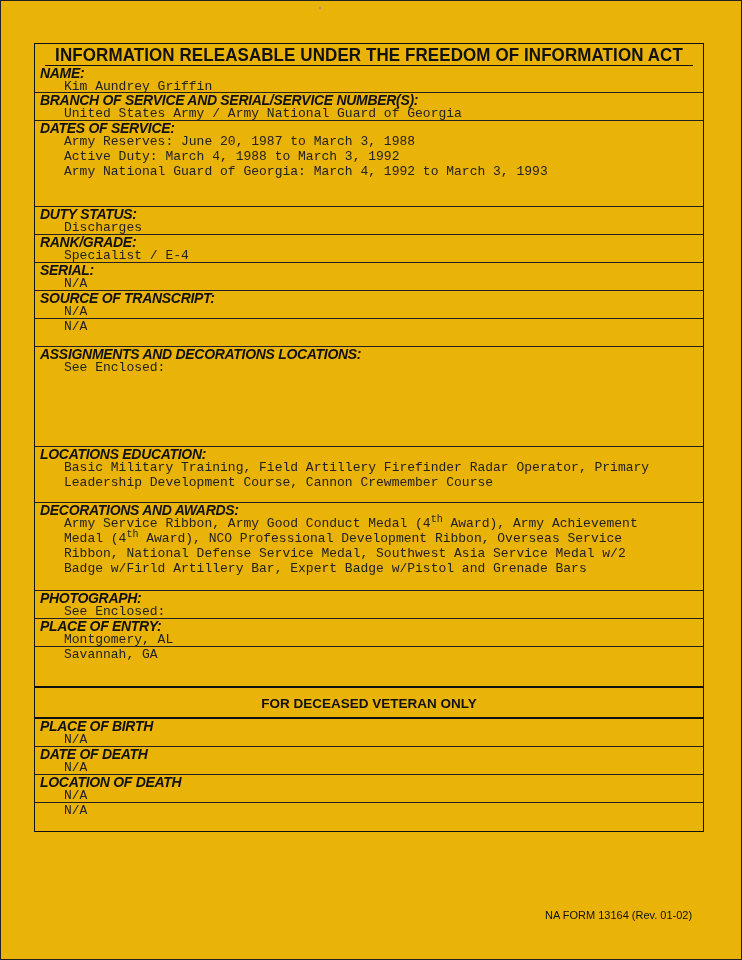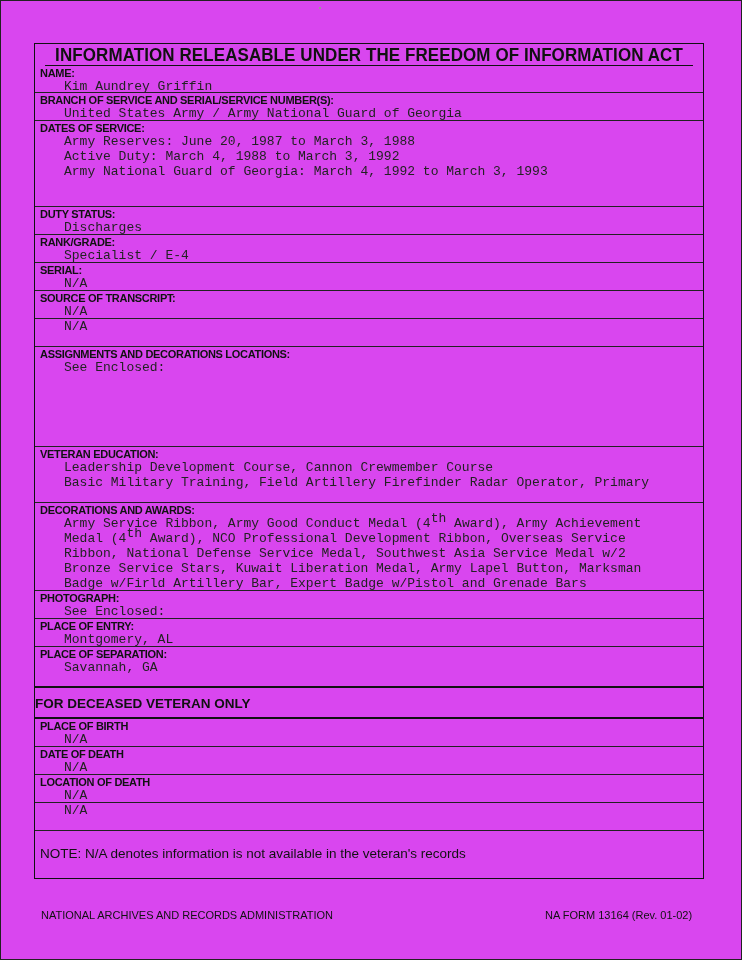--- a/index.html
+++ b/index.html
@@ -1,20 +1,20 @@
 <!DOCTYPE html>
 <html><head>
 <meta charset="utf-8">
 <style>
   html, body { margin: 0; padding: 0; background: #ffffff; }
   body { width: 742px; height: 960px; position: relative; overflow: hidden; }
   .page {
     position: absolute; left: 0; top: 0; width: 740px; height: 958px;
     border: 1px solid #222;
-    background: #d946ef;
+    background: #eab308;
   }
   .speck { position: absolute; left: 318px; top: 6px; width: 2px; height: 2px; background: #999; }
   .form {
     position: absolute; left: 33px; top: 42px; width: 670px;
     border: 1.5px solid #111;
     box-sizing: border-box;
   }
   .title {
     height: 21px; line-height: 22px;
     font-family: "Liberation Sans", sans-serif; font-weight: bold;
@@ -24,34 +24,35 @@
     transform: scaleX(0.97);
   }
   .row {
     border-bottom: 1.2px solid #222;
     box-sizing: border-box;
     position: relative;
   }
   .row:last-child { border-bottom: none; }
   .label {
     font-family: "Liberation Sans", sans-serif; font-weight: bold;
-    font-size: 11px; color: #111;
+    font-size: 14px; color: #111;
     padding-left: 5px; line-height: 12px; padding-top: 1px;
     letter-spacing: -0.3px;
+    font-style: italic;
   }
   .value {
     font-family: "Liberation Mono", monospace;
     font-size: 13px; color: #222;
     padding-left: 29px; line-height: 15px;
     white-space: pre-wrap;
   }
-  .value sup { font-size: 13px; line-height: 0; vertical-align: 5px; text-align: right; }
+  .value sup { font-size: 10px; line-height: 0; vertical-align: 5px; text-align: right; }
   .deceased-header {
     font-family: "Liberation Sans", sans-serif; font-weight: bold;
-    font-size: 13.5px; text-align: left; color: #111;
+    font-size: 13.5px; text-align: center; color: #111;
     line-height: 31px;
   }
   .note {
     font-family: "Liberation Sans", sans-serif;
     font-size: 13.5px; color: #111;
     padding-left: 5px; padding-top: 15px;
   }
   .footer-left, .footer-right {
     position: absolute; top: 908px;
     font-family: "Liberation Sans", sans-serif;
@@ -109,47 +110,45 @@
     <div class="row" style="height:28px">
       <div class="value">N/A</div>
     </div>
 
     <div class="row" style="height:100px">
       <div class="label">ASSIGNMENTS AND DECORATIONS LOCATIONS:</div>
       <div class="value">See Enclosed:</div>
     </div>
 
     <div class="row" style="height:56px">
-      <div class="label">VETERAN EDUCATION:</div>
+      <div class="label">LOCATIONS EDUCATION:</div>
+      <div class="value">Basic Military Training, Field Artillery Firefinder Radar Operator, Primary</div>
       <div class="value">Leadership Development Course, Cannon Crewmember Course</div>
-      <div class="value">Basic Military Training, Field Artillery Firefinder Radar Operator, Primary</div>
     </div>
 
     <div class="row" style="height:88px; overflow:hidden">
       <div class="label">DECORATIONS AND AWARDS:</div>
       <div class="value"><span>Army Service Ribbon, Army Good Conduct Medal (4</span><sup>th</sup><span> Award), Army Achievement</span></div>
       <div class="value"><span>Medal (4</span><sup>th</sup><span> Award), NCO Professional Development Ribbon, Overseas Service</span></div>
       <div class="value">Ribbon, National Defense Service Medal, Southwest Asia Service Medal w/2</div>
-      <div class="value">Bronze Service Stars, Kuwait Liberation Medal, Army Lapel Button, Marksman</div>
       <div class="value">Badge w/Firld Artillery Bar, Expert Badge w/Pistol and Grenade Bars</div>
     </div>
 
 
     <div class="row" style="height:28px">
       <div class="label">PHOTOGRAPH:</div>
       <div class="value">See Enclosed:</div>
     </div>
 
     <div class="row" style="height:28px">
       <div class="label">PLACE OF ENTRY:</div>
       <div class="value">Montgomery, AL</div>
     </div>
 
     <div class="row" style="height:41px; border-bottom:2px solid #111">
-      <div class="label">PLACE OF SEPARATION:</div>
       <div class="value">Savannah, GA</div>
     </div>
 
     <div class="row" style="height:31px; border-bottom:2px solid #111">
       <div class="deceased-header">FOR DECEASED VETERAN ONLY</div>
     </div>
 
     <div class="row" style="height:28px">
       <div class="label">PLACE OF BIRTH</div>
       <div class="value">N/A</div>
@@ -162,20 +161,16 @@
 
     <div class="row" style="height:28px">
       <div class="label">LOCATION OF DEATH</div>
       <div class="value">N/A</div>
     </div>
 
     <div class="row" style="height:28px">
       <div class="value">N/A</div>
     </div>
 
-    <div class="row" style="height:47px">
-      <div class="note">NOTE:  N/A denotes information is not available in the veteran's records</div>
-    </div>
   </div>
 
-  <div class="footer-left">NATIONAL ARCHIVES AND RECORDS ADMINISTRATION</div>
   <div class="footer-right">NA FORM 13164  (Rev. 01-02)</div>
 </div>
 
 </body></html>

